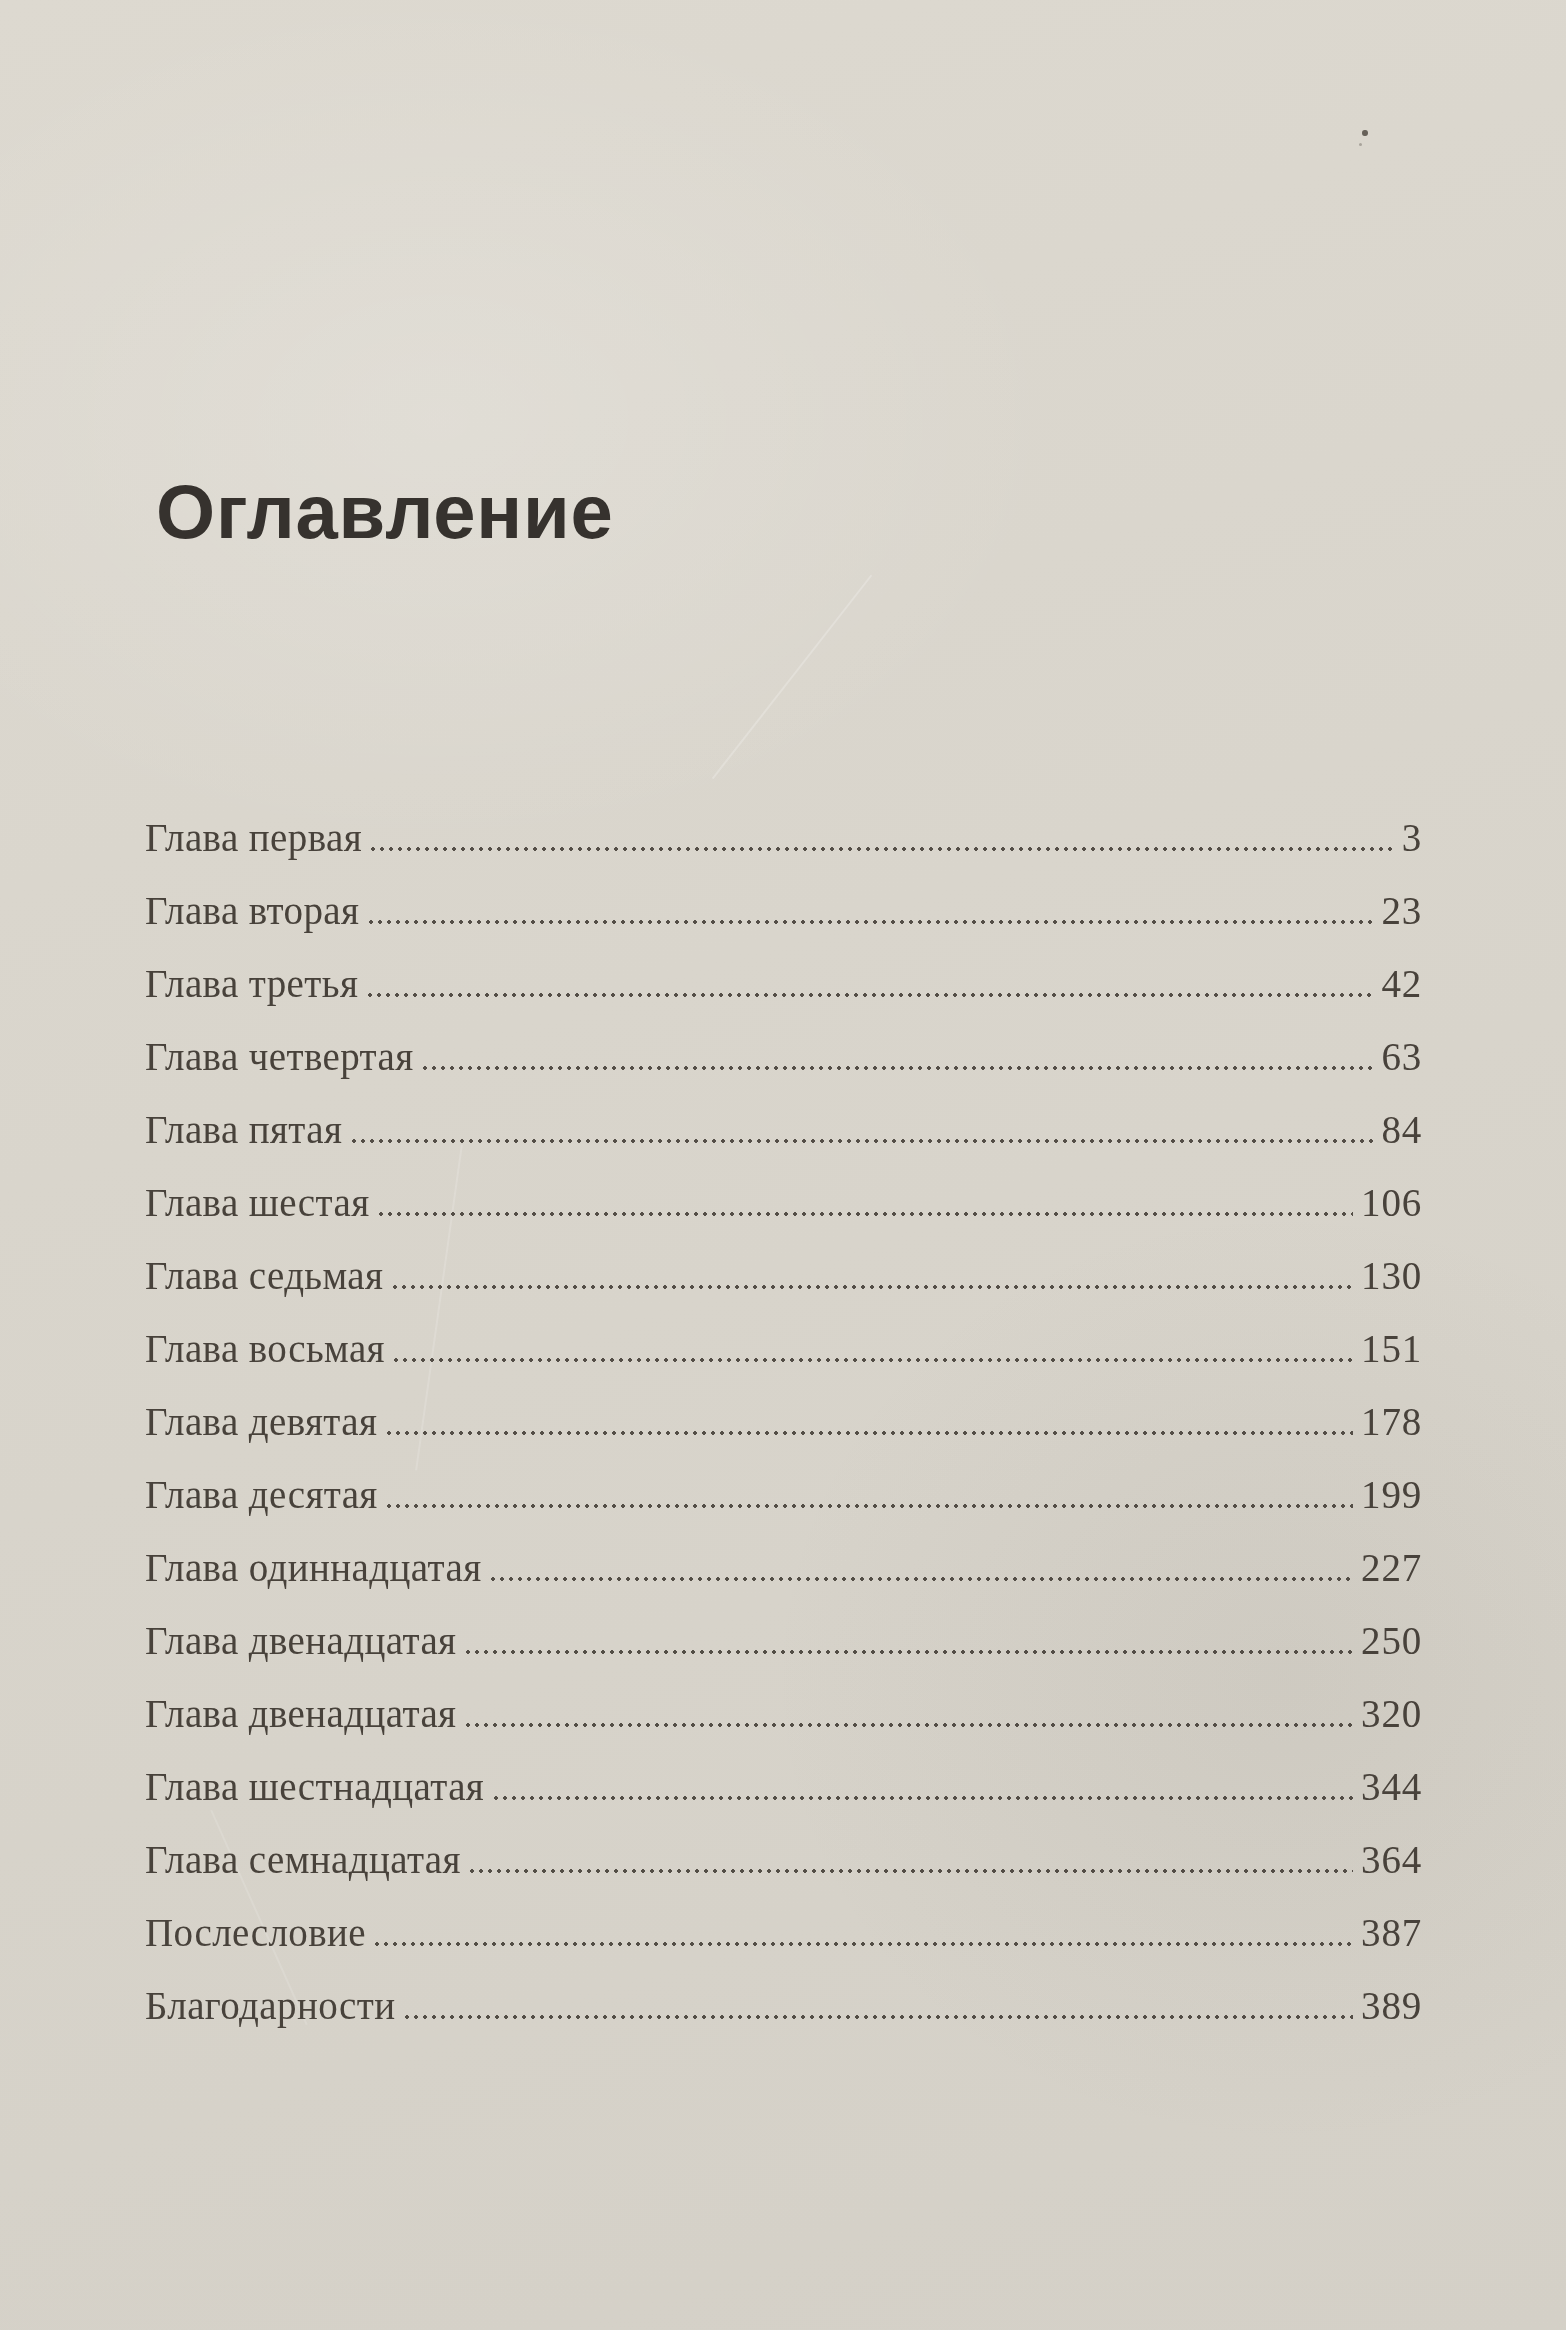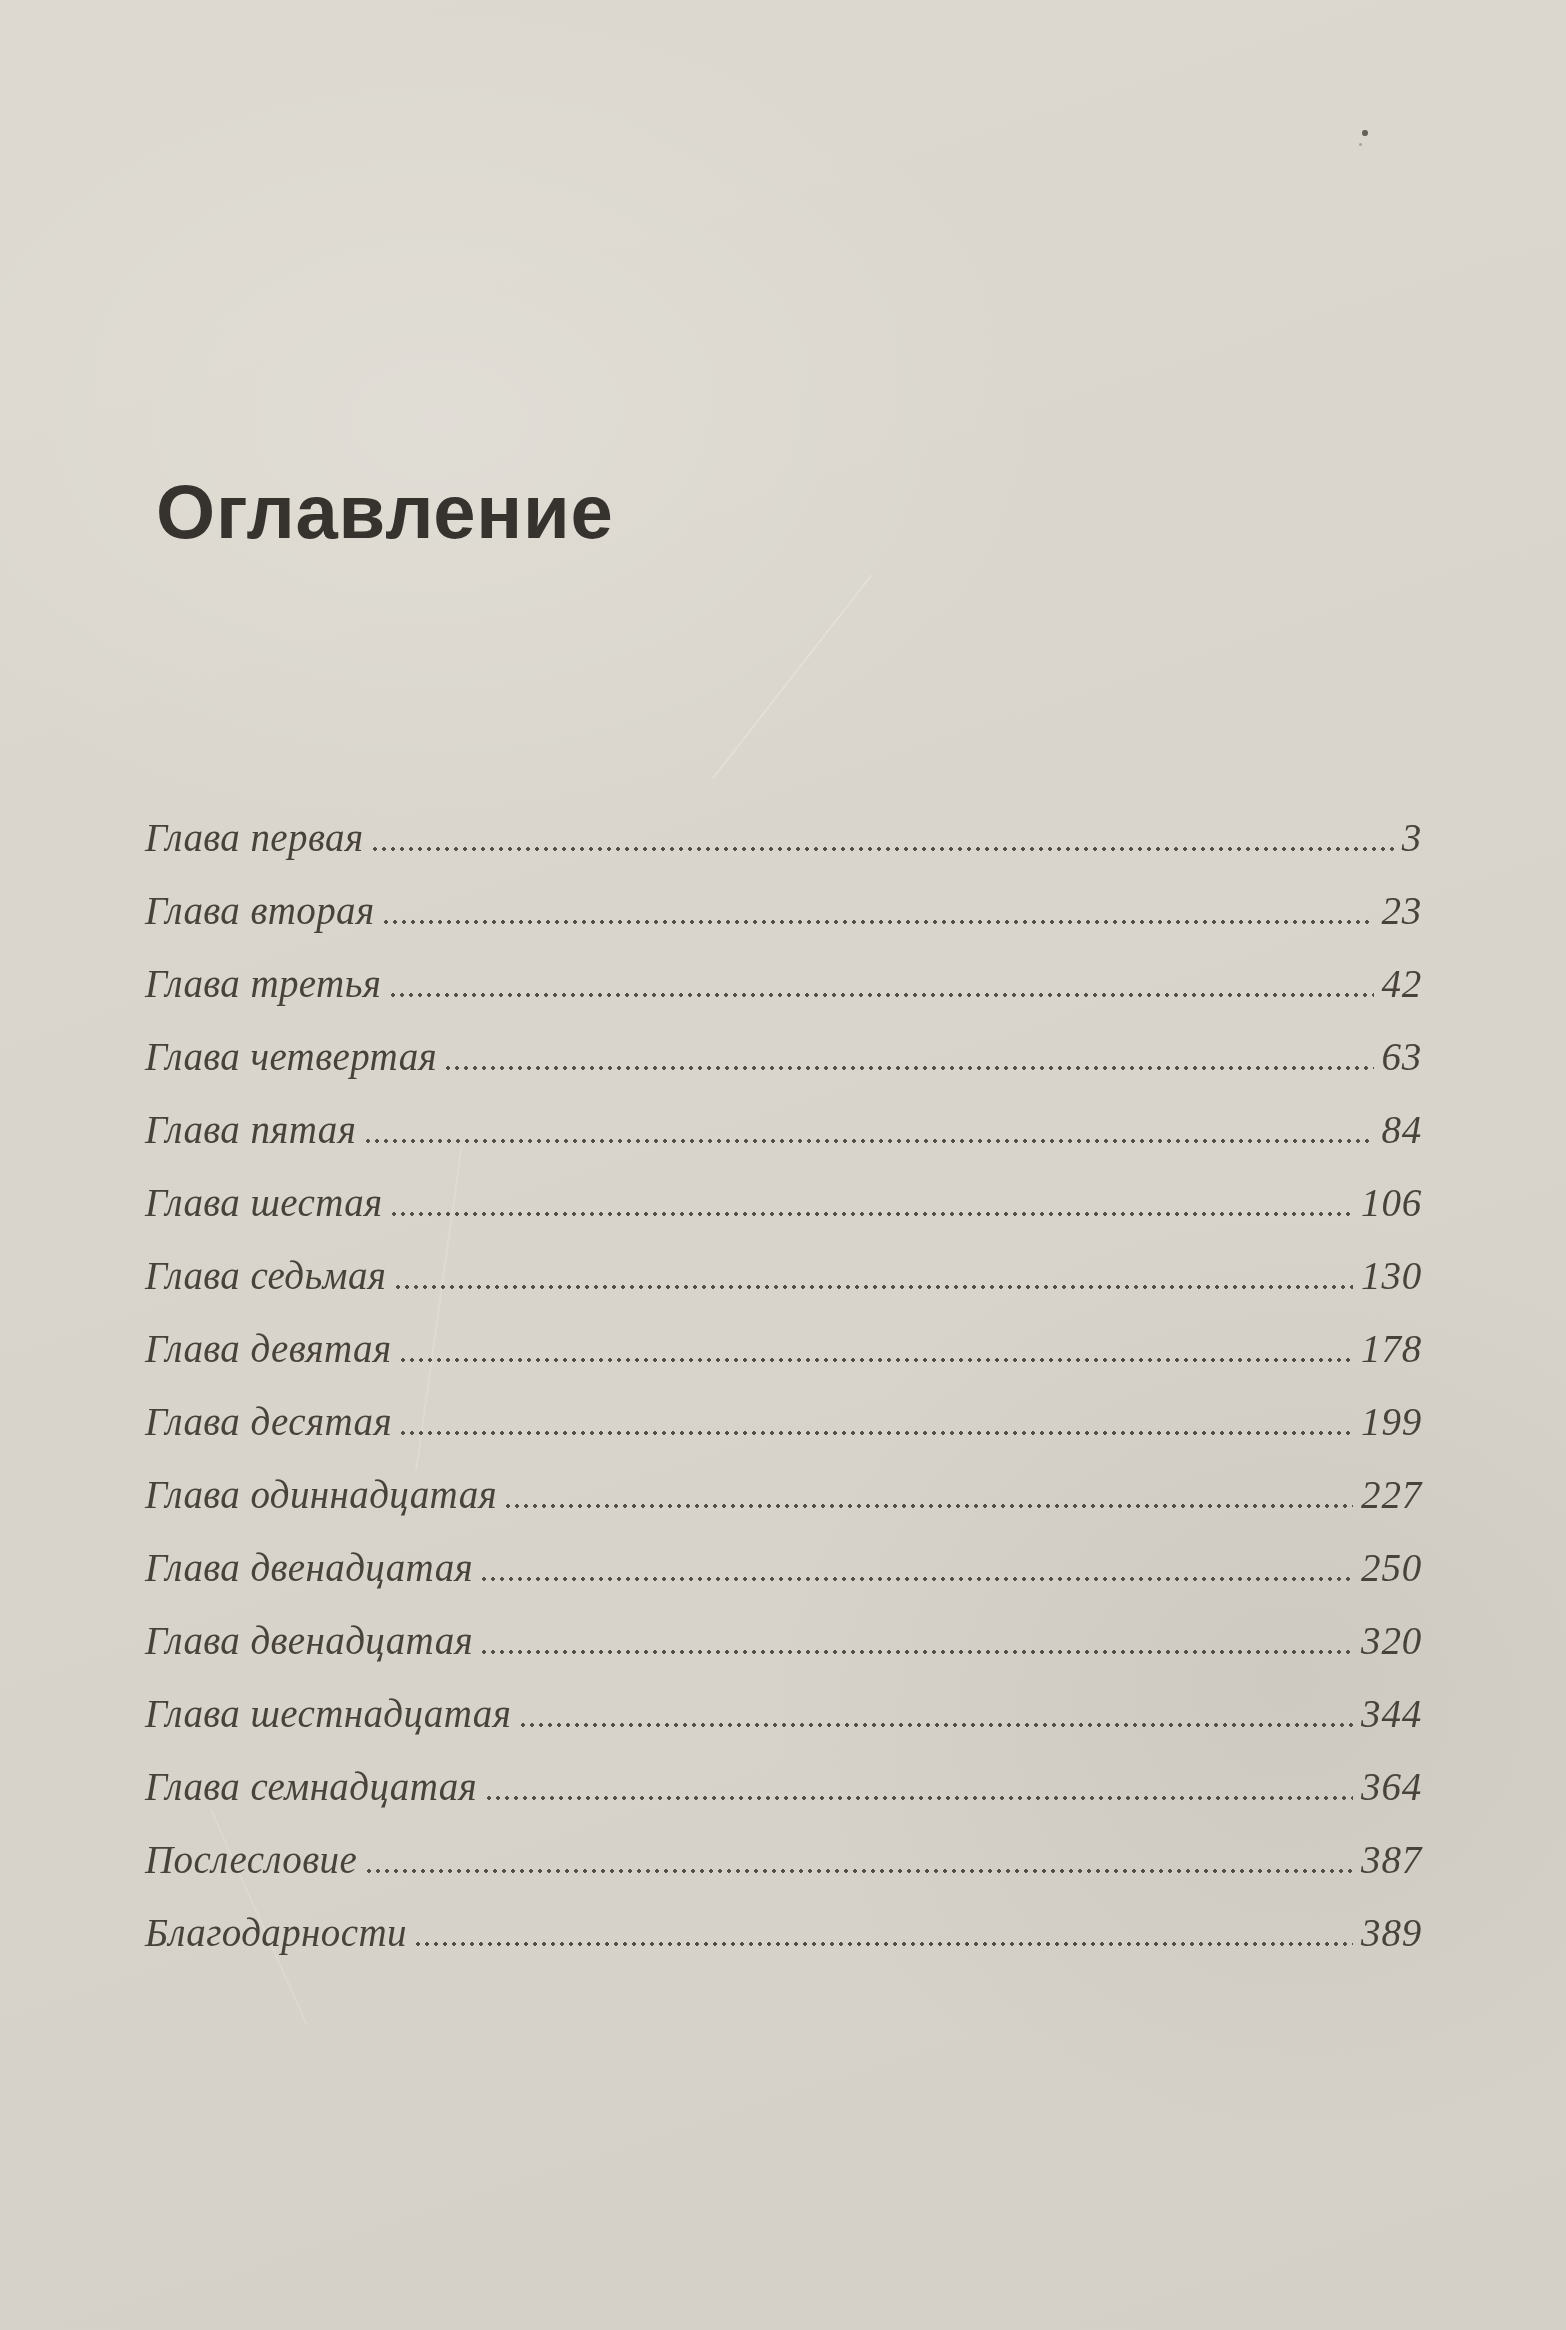--- a/index.html
+++ b/index.html
@@ -36,21 +36,20 @@
     position: absolute;
     left: 145px;
     top: 818px;
     width: 1277px;
   }
   .toc-row {
     display: flex;
     align-items: flex-end;
     height: 39px;
     margin-bottom: 34px;
-    font-style: italic;
   }
   .toc-label {
     flex: none;
     font-size: 39px;
     line-height: 1;
     white-space: nowrap;
     letter-spacing: 0.4px;
   }
   .toc-dots {
     flex: 1 1 auto;
@@ -133,20 +132,25 @@
       <span class="toc-dots"></span>
       <span class="toc-page">106</span>
     </div>
 
     <div class="toc-row">
       <span class="toc-label">Глава седьмая</span>
       <span class="toc-dots"></span>
       <span class="toc-page">130</span>
     </div>
 
+    <div class="toc-row">
+      <span class="toc-label">Глава восьмая</span>
+      <span class="toc-dots"></span>
+      <span class="toc-page">151</span>
+    </div>
 
     <div class="toc-row">
       <span class="toc-label">Глава девятая</span>
       <span class="toc-dots"></span>
       <span class="toc-page">178</span>
     </div>
 
     <div class="toc-row">
       <span class="toc-label">Глава десятая</span>
       <span class="toc-dots"></span>

